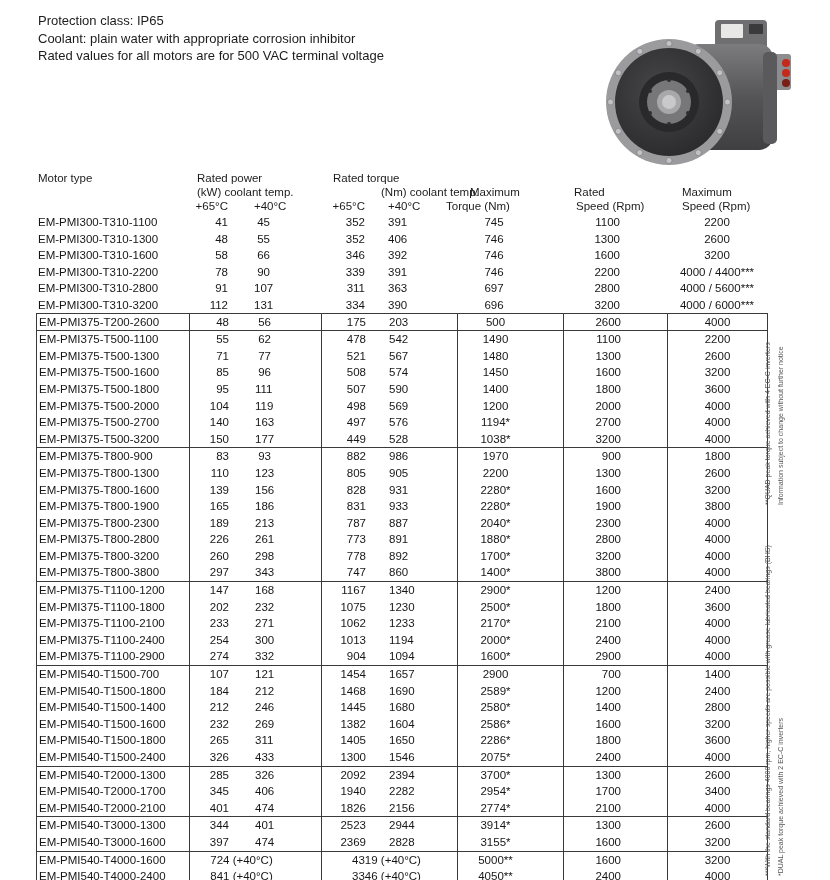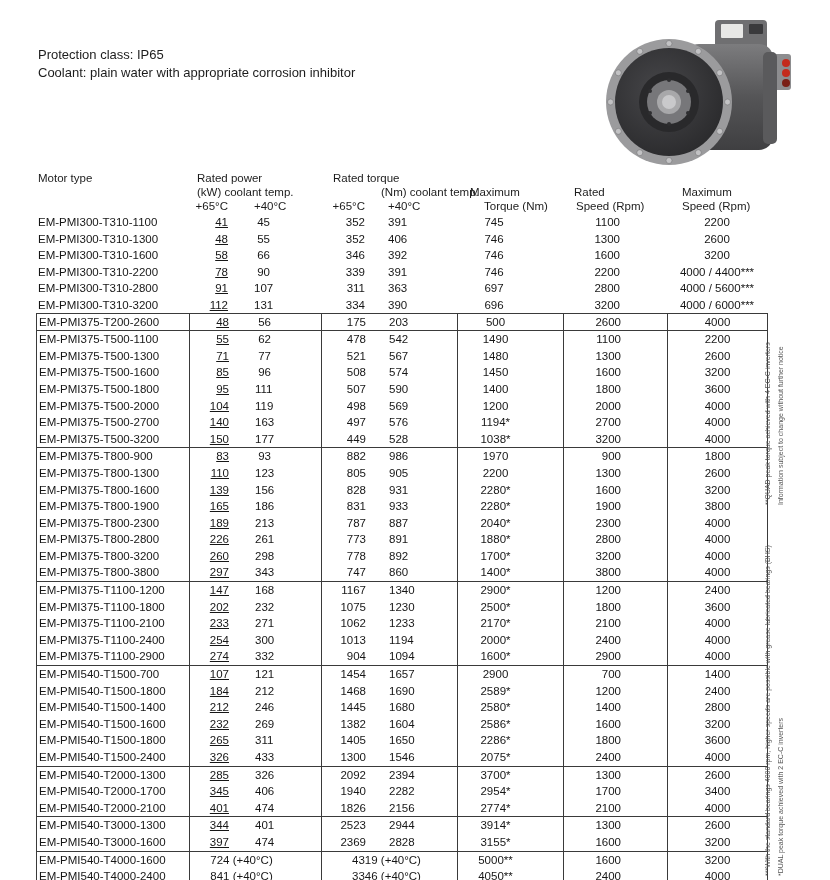--- a/index.html
+++ b/index.html
@@ -1,38 +1,38 @@
 <!DOCTYPE html>
 <html><head>
 <meta charset="utf-8">
 <style>
   * { margin:0; padding:0; box-sizing:border-box; }
   html,body { background:#ffffff; }
   body { font-family:"Liberation Sans", sans-serif; color:#1a1a1a; }
   #page { position:relative; width:830px; height:880px; background:#fff; overflow:hidden; }
 
   
-  #info { position:absolute; left:38px; top:46px; font-size:13px; line-height:17.5px; color:#1c1c1c; }
+  #info { position:absolute; left:38px; top:12px; font-size:13px; line-height:17.5px; color:#1c1c1c; }
 
   
   #motor-photo { position:absolute; left:597px; top:14px; width:205px; height:155px; }
 
   
   #table-header { position:absolute; left:36px; top:170px; width:732px; height:45px; font-size:11.5px; color:#1c1c1c; }
   #table-header span { position:absolute; white-space:nowrap; display:block; }
   #table-header .ht { text-align:right; }
 
   
   #table-body { position:absolute; left:36px; top:214px; width:732px; font-size:11.5px; color:#161616; }
   .group { width:732px; }
   .group.boxed { border:1px solid #3a3a3a; margin-top:-1px; }
   .row { display:grid; grid-template-columns:152px 66px 66px 68px 68px 106px 104px 1fr; height:16.6px; line-height:16.6px; }
   .row > div { overflow:hidden; white-space:nowrap; }
   .c-name   { padding-left:2px; }
-  .c-p65    { text-align:right; padding-right:26px;text-decoration:underline; }
+  .c-p65    { text-align:right; padding-right:26px; }
   .c-p40    { text-align:right; padding-right:50px; }
   .c-t65    { text-align:right; padding-right:23px; }
   .c-t40    { text-align:left; padding-right:51px; }
   .c-maxt   { text-align:center; padding-right:30px; }
   .c-rspeed { text-align:right; padding-right:46px; }
   .c-mspeed { text-align:center; }
   .c-merge2 { grid-column:span 2; text-align:center; }
   .merge-power  { padding-right:28px; }
   .merge-torque { padding-right:6px; }
   .group.boxed .b-l { border-left:1px solid #3a3a3a; }
@@ -42,20 +42,21 @@
            color:#555; transform-origin:0 100%; transform:rotate(-90deg); letter-spacing:0; }
 </style>
 </head>
 <body>
 
 <div id="page">
 
   <div id="info">
     <div>Protection class: IP65</div>
     <div>Coolant: plain water with appropriate corrosion inhibitor</div>
+    <div>Rated values for all motors are for 500 VAC terminal voltage</div>
   </div>
 
   <svg id="motor-photo" viewBox="0 0 205 155">
     <defs>
       <linearGradient id="gb" x1="0" y1="0" x2="0" y2="1">
         <stop offset="0" stop-color="#7c7c7e"></stop>
         <stop offset="0.5" stop-color="#555557"></stop>
         <stop offset="1" stop-color="#3f3f41"></stop>
       </linearGradient>
       <radialGradient id="gf" cx="0.42" cy="0.4" r="0.75">
@@ -117,21 +118,21 @@
     <span style="left:2px; top:2px;">Motor type</span>
     <span style="left:161px; top:2px;">Rated power</span>
     <span style="left:161px; top:16px;">(kW) coolant temp.</span>
     <span class="ht" style="left:152px; width:66px; padding-right:26px; top:30px;">+65°C</span>
     <span class="ht" style="left:218px; width:66px; padding-right:50px; top:30px;">+40°C</span>
     <span style="left:297px; top:2px;">Rated torque</span>
     <span style="left:297px; top:16px;margin-left:48px;">(Nm) coolant temp.</span>
     <span class="ht" style="left:284px; width:68px; padding-right:23px; top:30px;">+65°C</span>
     <span class="ht" style="left:352px; width:68px; padding-right:51px; top:30px;">+40°C</span>
     <span style="left:434px; top:16px;">Maximum</span>
-    <span style="left:448px; top:30px;">Torque (Nm)</span>
+    <span style="left:410px; top:30px;">Torque (Nm)</span>
     <span style="left:508px; top:16px;padding-left:30px;">Rated</span>
     <span style="left:540px; top:30px;">Speed (Rpm)</span>
     <span style="left:646px; top:16px;">Maximum</span>
     <span style="left:646px; top:30px;">Speed (Rpm)</span>
   </div>
 
   <div id="table-body">
       <div class="group">
         <div class="row">
           <div class="c-name">EM-PMI300-T310-1100</div>

